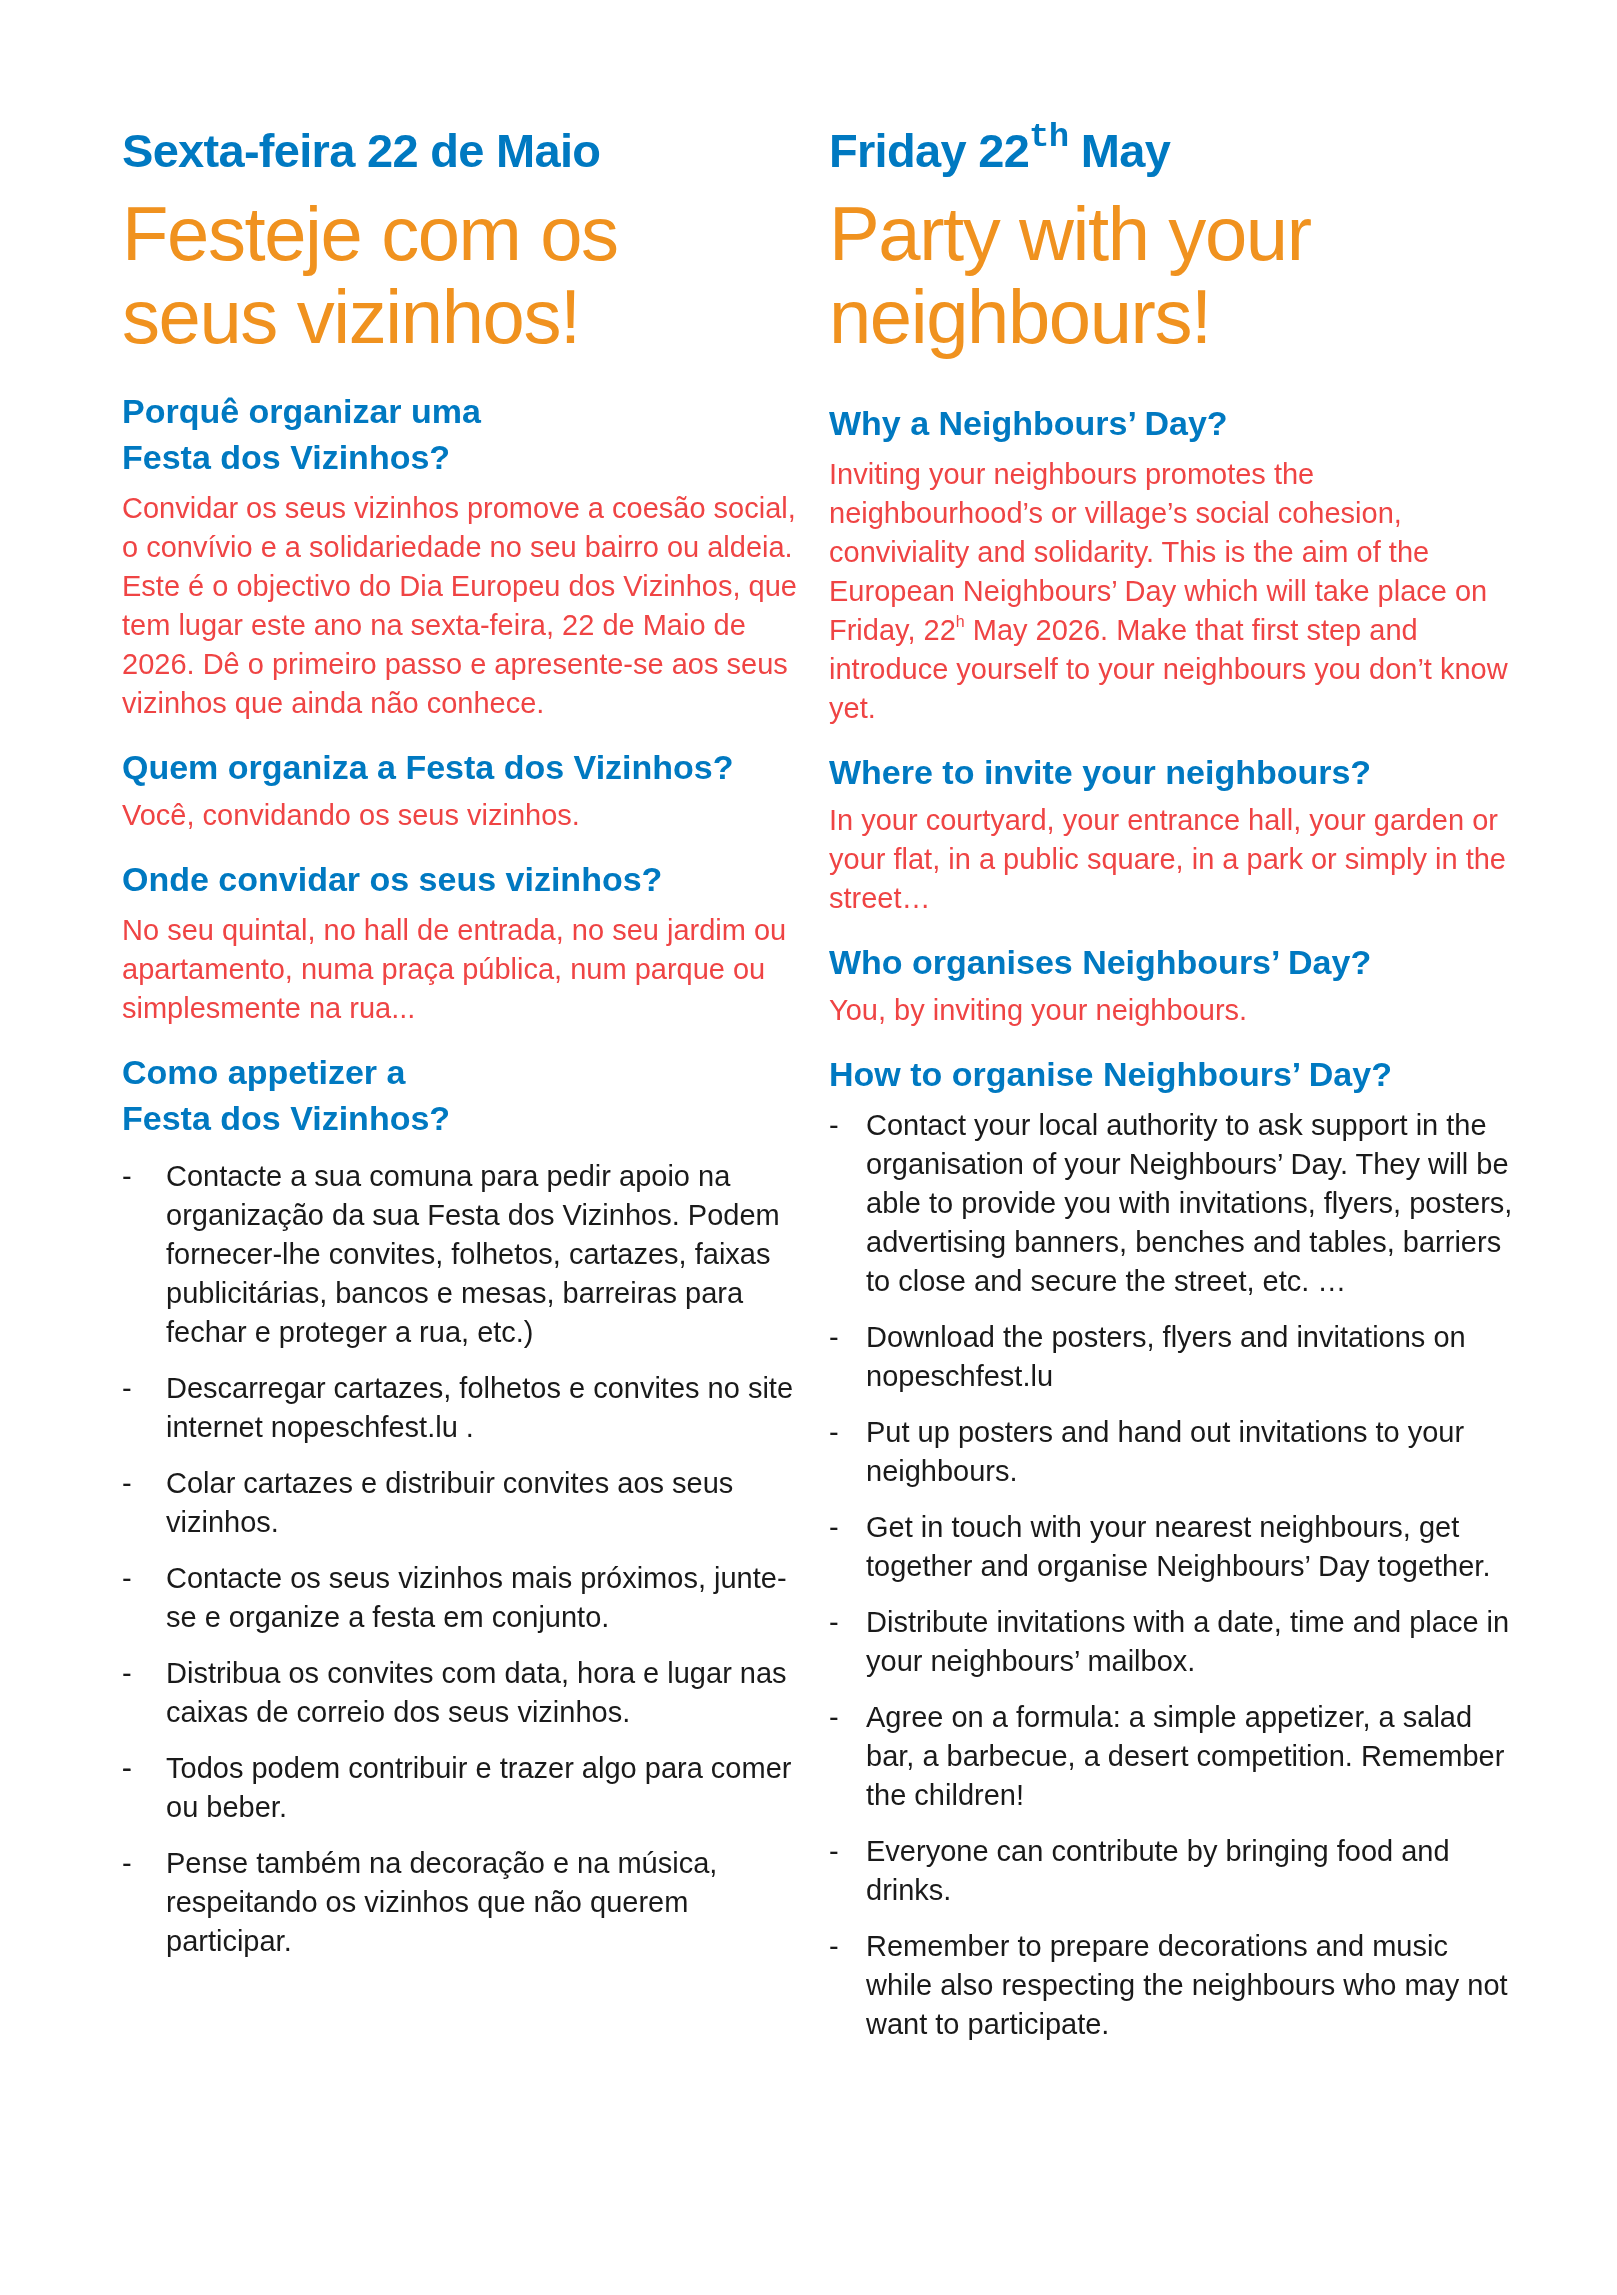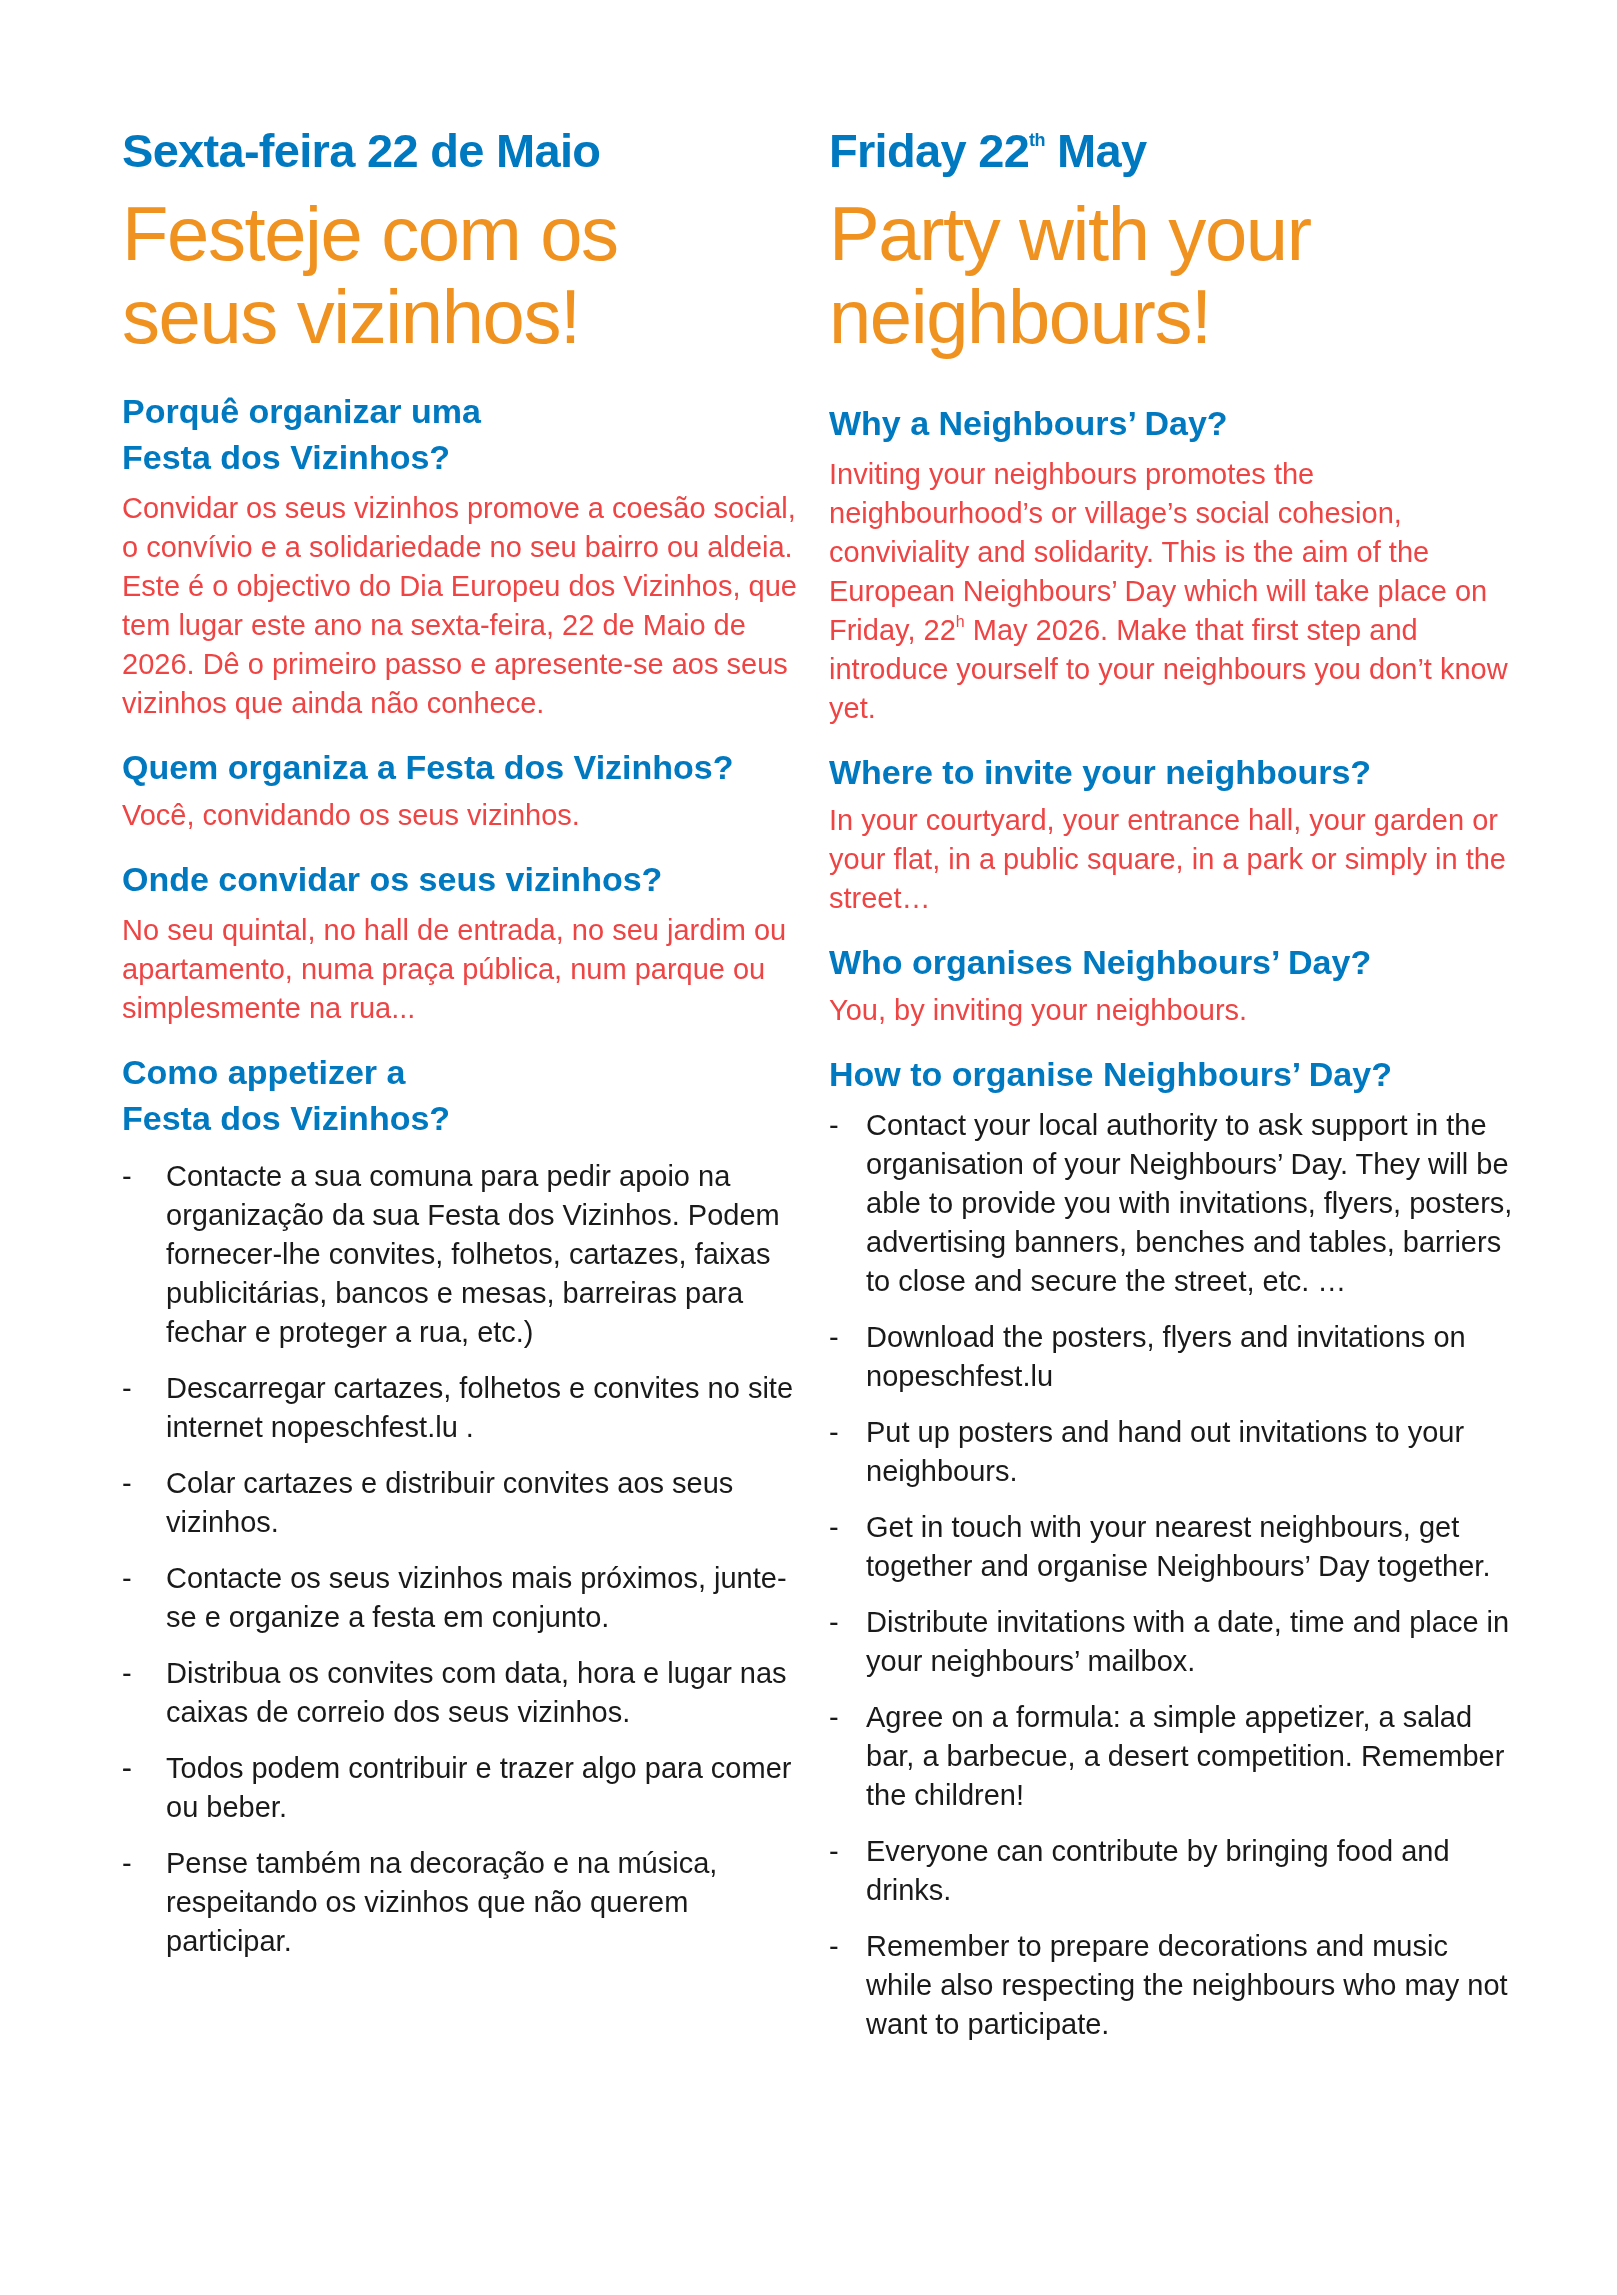--- a/index.html
+++ b/index.html
@@ -1,21 +1,21 @@
 <!DOCTYPE html>
 <html style="font-size:11.5px"><head>
   <meta charset="utf-8">
   <style>
     html, body { margin: 0; padding: 0; background: #ffffff; }
     body { width: 1618px; height: 2295px; position: relative; overflow: hidden; font-family: "DejaVu Sans", sans-serif; }
     .col { position: absolute; top: 122px; }
     .col.left { left: 122px; width: 689px; }
     .col.right { left: 829px; width: 689px; }
     .date { color: #0079c1; font-weight: bold; font-size: 47px; line-height: 57px; margin: 0; letter-spacing: -0.7px; font-family: "Liberation Sans", sans-serif; }
-    .date sup { font-size: 18px; vertical-align: 21.5px; line-height: 0; }
+    .date sup { font-size: 34px; vertical-align: 21.5px; line-height: 0; font-family: Liberation Mono, monospace; }
     .headline { color: #f0921f; font-weight: normal; font-size: 76px; line-height: 83px; margin: 13px 0 0 0; letter-spacing: -1.4px; font-family: "Liberation Sans", sans-serif; }
     .section-title { color: #0079c1; font-weight: bold; font-size: 34px; line-height: 46px; margin: 0; font-family: "Liberation Sans", sans-serif; }
     .body-text { color: #ef4444; font-size: 29px; line-height: 39px; margin: 0; font-family: "Liberation Sans", sans-serif; }
     .body-text sup { font-size: 16px; vertical-align: 13px; line-height: 0; }
     .list { list-style: none; margin: 0; padding: 0; }
     .list li { position: relative; padding-left: 44px; color: #1a1a1a; font-size: 29px; line-height: 39px; font-family: "Liberation Sans", sans-serif; margin-bottom: 17px; }
     .right .list li { padding-left: 37px; }
     .list li .dash { position: absolute; left: 0; top: 0; }
   </style>
 </head>

